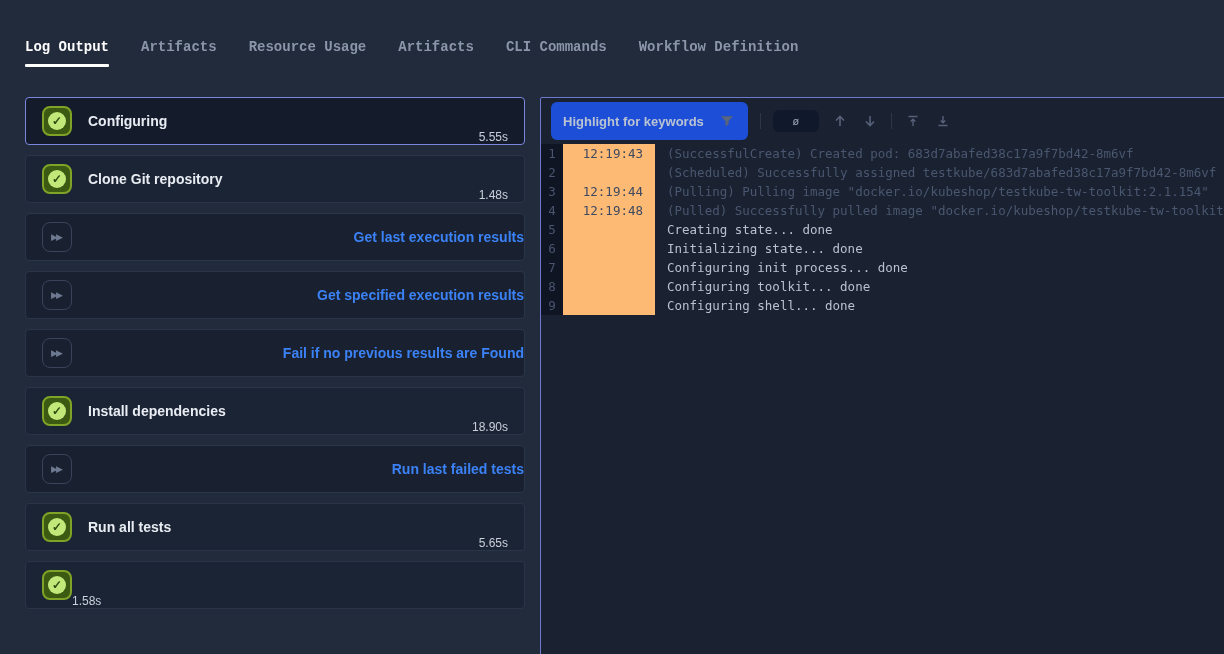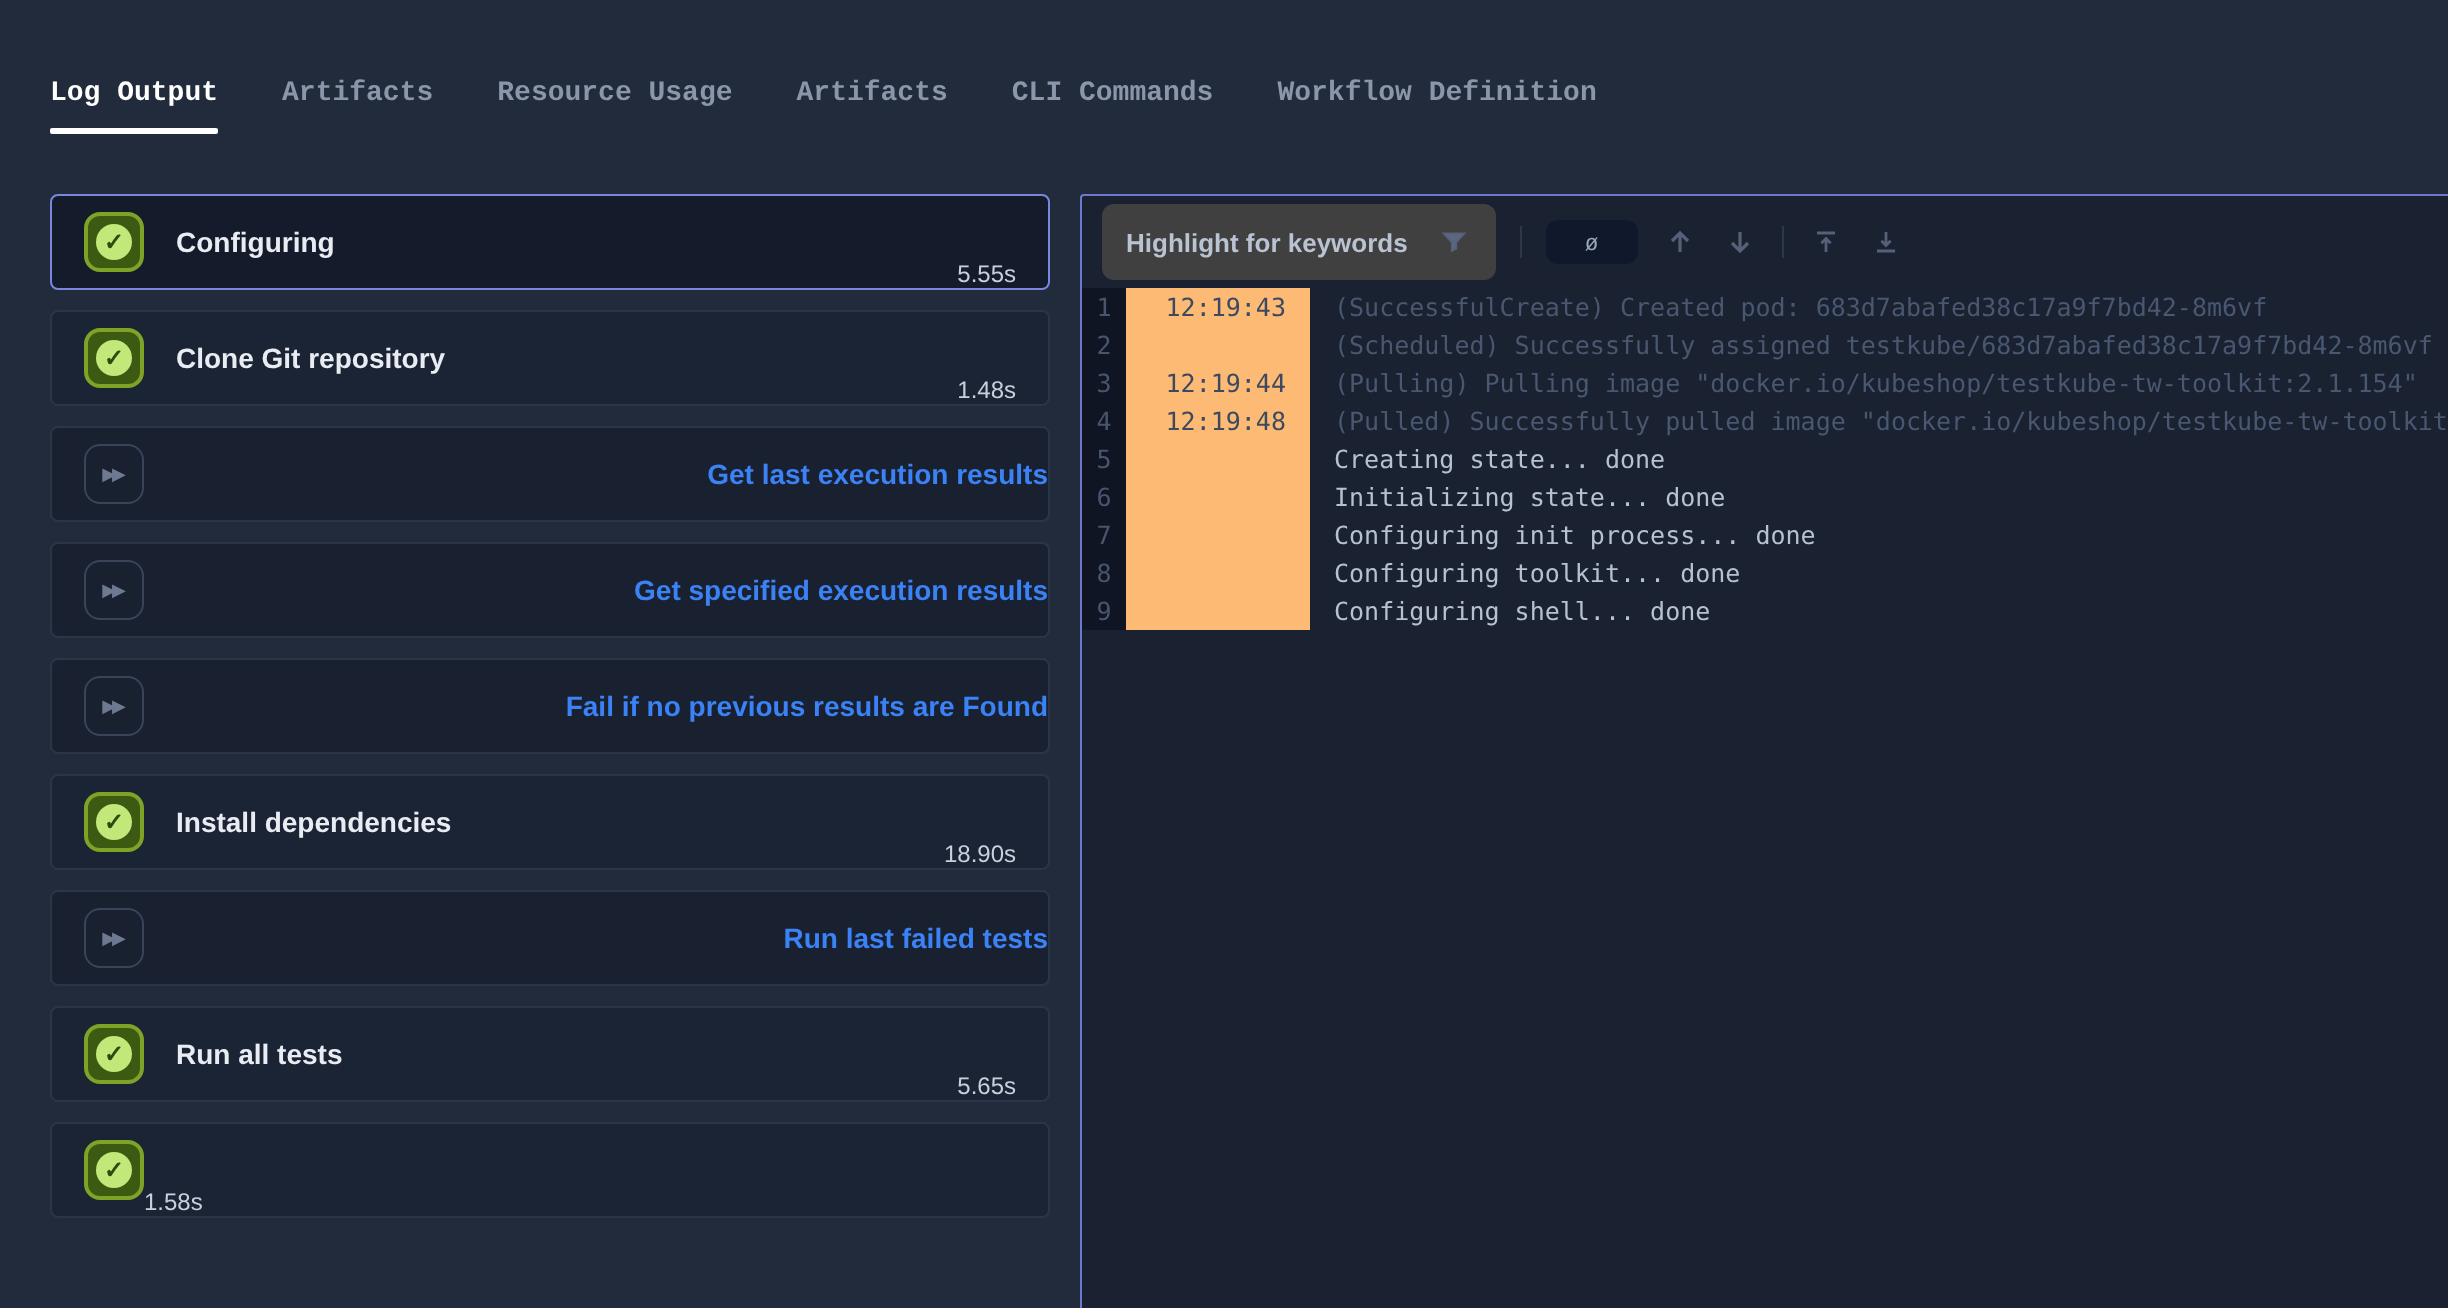--- a/index.html
+++ b/index.html
@@ -60,21 +60,21 @@
   
   .log-panel {
     position:absolute; left:540px; top:97px; width:700px; height:572px;
     background:#1a2130; border:1px solid #6d79d0; border-radius:2px;
     overflow:hidden;
   }
   .log-toolbar {
     height:46px; display:flex; align-items:center; padding:0 10px; gap:12px;
   }
   .hl-btn {
-    height:38px; background:#404040; border:none; border-radius:6px;
+    height:38px; background:#1d4ed8; border:none; border-radius:6px;
     display:flex; align-items:center; gap:14px; padding:0 12px;
     color:#bac3d2; font-size:13px; font-weight:600;
     font-family:"Liberation Sans", sans-serif; cursor:pointer;
   }
   .tb-sep { width:1px; height:16px; background:#2e3749; }
   .count-pill {
     min-width:46px; height:22px; background:#10192b; border-radius:6px;
     display:flex; align-items:center; justify-content:center;
     color:#9aa5b8; font-family:"DejaVu Sans Mono", monospace; font-size:11px;
   }

